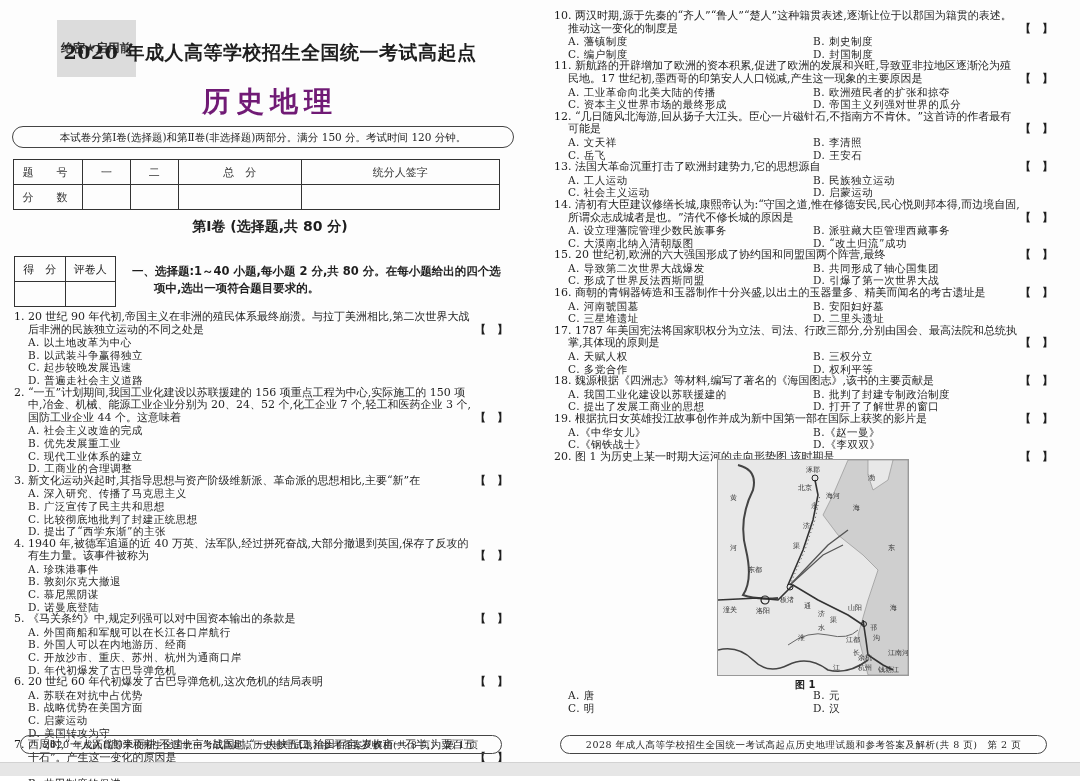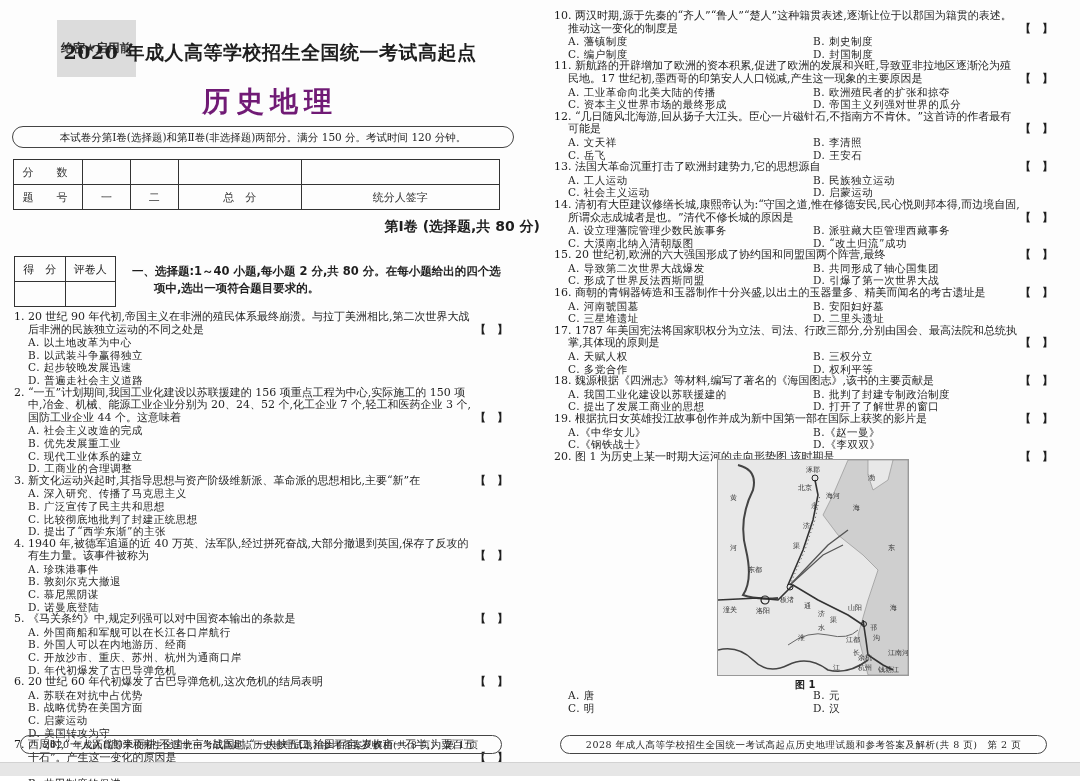--- a/index.html
+++ b/index.html
@@ -16,21 +16,21 @@
 
   .confidential { position:absolute; left:57px; top:20px; padding:20px 4px; background:#dcdcdc; font-family:"DejaVu Sans", sans-serif; font-size:12px; font-weight:bold; color:#333; }
   .exam-title { position:absolute; left:0; width:540px; top:40px; text-align:center; font-size:19px; font-weight:bold; letter-spacing:0.5px; }
   .subject-title { position:absolute; left:0; width:540px; top:83px; text-align:center; font-family:"DejaVu Sans", sans-serif; font-size:28px; font-weight:bold; letter-spacing:6px; color:#701a75; }
   .notice-box { position:absolute; left:12px; top:126px; width:500px; height:20px; border:1.5px solid #444; border-radius:12px; font-size:10.5px; line-height:20px; text-align:center; }
 
   table.score { position:absolute; left:13px; top:159px; width:487px; border-collapse:collapse; font-family:"DejaVu Sans", sans-serif; font-size:11px; }
   table.score td { border:1.5px solid #333; height:22px; text-align:center; color:#333; }
   table.score td.first { width:66px; letter-spacing:6px; }
 
-  .section-title { position:absolute; left:0; width:540px; top:218px; text-align:right; font-family:"DejaVu Sans", sans-serif; font-size:14px; font-weight:bold; }
+  .section-title { position:absolute; left:0; width:540px; top:218px; text-align:center; font-family:"DejaVu Sans", sans-serif; font-size:14px; font-weight:bold; }
   table.grader { position:absolute; left:14px; top:256px; width:102px; border-collapse:collapse; font-family:"DejaVu Sans", sans-serif; font-size:11px; }
   table.grader td { border:1.5px solid #333; height:22px; text-align:center; }
   .instruction { position:absolute; left:132px; top:263px; width:380px; font-family:"DejaVu Sans", sans-serif; font-size:11.5px; font-weight:bold; line-height:17px; }
   .instruction .indent { padding-left:22px; }
 
   .questions { position:absolute; left:14px; width:500px; font-size:11px; line-height:12.6px; }
   .q { position:relative; }
   .q .stem { padding-left:14px; text-indent:-14px; padding-right:38px; }
   .q .bracket { position:absolute; right:6px; bottom:0; font-weight:bold; }
   .q .bracket-wrap { position:relative; }
@@ -51,32 +51,32 @@
 
 <div class="page" id="page-left">
   <div class="confidential">绝密★启用前</div>
   <div class="exam-title">2020 年成人高等学校招生全国统一考试高起点</div>
   <div class="subject-title">历史地理</div>
   <div class="notice-box">本试卷分第Ⅰ卷(选择题)和第Ⅱ卷(非选择题)两部分。满分 150 分。考试时间 120 分钟。</div>
 
   <table class="score">
     <tbody>
         <tr>
-      <td class="first">分　数</td>
-      <td></td>
-      <td></td>
-      <td></td>
-      <td></td>
-    </tr>
-    <tr>
       <td class="first">题　号</td>
       <td>一</td>
       <td>二</td>
       <td>总　分</td>
       <td>统分人签字</td>
+    </tr>
+    <tr>
+      <td class="first">分　数</td>
+      <td></td>
+      <td></td>
+      <td></td>
+      <td></td>
     </tr>
   </tbody>
     </table>
 
   <div class="section-title">第Ⅰ卷 (选择题,共 80 分)</div>
 
   <table class="grader">
     <tbody>
         <tr>
       <td>得　分</td>

